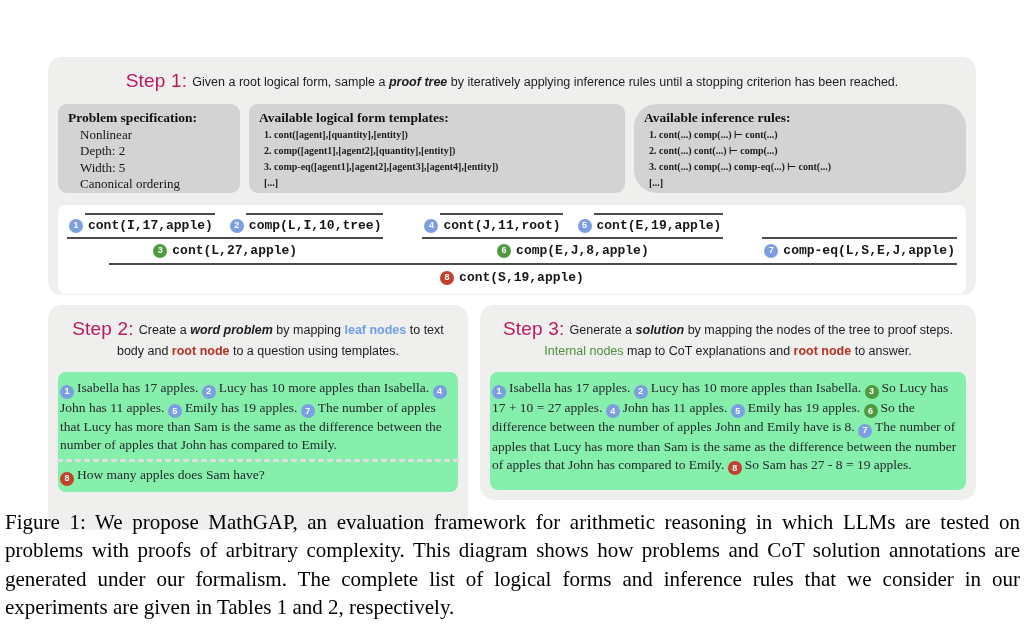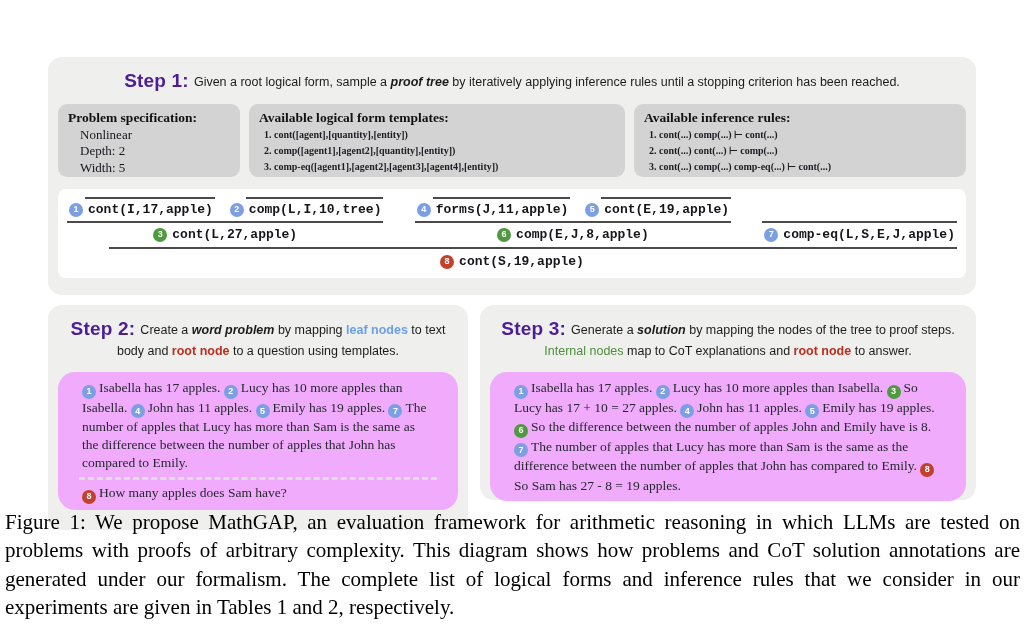--- a/index.html
+++ b/index.html
@@ -10,31 +10,31 @@
   *{box-sizing:border-box; margin:0; padding:0;}
   body{background:#ffffff;}
   .page{position:relative; width:1024px; height:639px; background:#ffffff; overflow:hidden;
         font-family:"Liberation Sans", sans-serif;}
   .panel{position:absolute; background:var(--panel); border-radius:14px;}
   .panel-step1{left:48px; top:57px; width:928px; height:238px;}
   .panel-step2{left:48px; top:305px; width:420px; height:225px;}
   .panel-step3{left:480px; top:305px; width:496px; height:195px;}
 
   .step-header{ text-align:center; padding:11px 18px 0; color:#1c1c1c; font-size:12.5px; line-height:1.4;}
-  .step-title{font-weight:bold; font-size:19px; color:#4c1d95; letter-spacing:.2px; margin-right:5px; vertical-align:-1px;}
+  .step-title{font-weight:normal; font-size:19px; color:#be185d; letter-spacing:.2px; margin-right:5px; vertical-align:-1px;}
   .seg-bi{font-weight:bold; font-style:italic;}
   .seg-blue{color:var(--t-blue); font-weight:bold;}
   .seg-red{color:var(--t-red); font-weight:bold;}
   .seg-green{color:var(--t-green); font-weight:normal;}
 
   .boxes-row{display:flex; gap:9px; margin:9px 10px 0; align-items:stretch;}
-  .gray-box{background:var(--graybox); border-radius:9px; padding:6px 10px 4px; height:73px; overflow:hidden;}
+  .gray-box{background:var(--graybox); border-radius:9px; padding:6px 10px 4px; height:89px; overflow:hidden;}
   .gray-box-spec{width:182px;}
   .gray-box-templates{width:376px;}
-  .gray-box-rules{flex:1;}
+  .gray-box-rules{flex:1;border-radius:23px;}
   .gray-title{font-family:"Liberation Serif", serif; font-weight:bold; font-size:13.5px; color:#101010; margin-bottom:1px;}
   .spec-item{font-family:"Liberation Serif", serif; font-size:13px; color:#16161c; margin-left:12px; line-height:1.28;}
   .mono-item{font-family:Liberation Serif, serif; font-weight:bold; font-size:10px; color:#1c1c22; margin-left:5px; line-height:1.62; white-space:nowrap;}
 
   .tree-box{background:#ffffff; border-radius:8px; margin:12px 10px 0; height:89px; padding:7px 9px 5px;
             display:flex; flex-direction:column; justify-content:center;}
   .t-root{display:flex; flex-direction:column; align-items:center; width:100%;}
   .t-prem-row{display:flex; width:100%; justify-content:space-between; align-items:flex-end;}
   .t-sub{display:flex; flex-direction:column; align-items:center;}
   .t-prems{display:flex; gap:13px; align-items:flex-end;}
@@ -42,21 +42,21 @@
   .t-over{border-top:2px solid var(--rule); margin-left:18px; margin-bottom:1px;}
   .t-rule{border-top:2px solid var(--rule); align-self:stretch; margin:2px 0 2px;}
   .t-mainrule{align-self:flex-end; width:calc(100% - 42px); margin:3px 0 3px;}
   .t-node{display:flex; align-items:center; gap:5px; font-family:"Liberation Mono", monospace;
           font-weight:bold; font-size:13px; color:#15151a; white-space:nowrap; padding:1px 2px; height:19px;}
   .badge{display:inline-flex; align-items:center; justify-content:center; width:14px; height:14px;
          border-radius:50%; color:#ffffff; font-family:"Liberation Sans", sans-serif; font-weight:bold;
          font-size:9px; flex:none; line-height:1;}
   .bg-blue{background:var(--c-blue);} .bg-green{background:var(--c-green);} .bg-red{background:var(--c-red);}
 
-  .white-box{background:#f0abfc; border-radius:17px; margin:12px 10px 0; padding:7px 24px 6px; min-height:118px;}
+  .white-box{background:#86efac; border-radius:8px; margin:12px 10px 0; padding:7px 2px 6px; min-height:118px;}
   .prose{font-family:"Liberation Serif", serif; font-size:13.5px; line-height:1.34; color:#26282e; text-align:left;}
   .prose .badge{display:inline-flex; vertical-align:-2px; margin-right:3px;}
   .dashed-divider{border:none; border-top:3px dashed #dedede; margin:5px -3px 4px;}
 
   .caption{position:absolute; left:5px; top:508px; width:1015px; font-family:"Liberation Serif", serif;
            font-size:21px; line-height:1.355; color:#000000; text-align:justify;}
 </style>
 </head>
 <body>
 
@@ -120,21 +120,21 @@
                 <span class="badge bg-green">3</span>
                 <span>cont(L,27,apple)</span>
               </div>
             </div>
             <div class="t-sub">
               <div class="t-prems">
                 <div class="t-leaf">
                   <div class="t-over"></div>
                   <div class="t-node">
                     <span class="badge bg-blue">4</span>
-                    <span>forms(J,11,apple)</span>
+                    <span>cont(J,11,root)</span>
                   </div>
                 </div>
                 <div class="t-leaf">
                   <div class="t-over"></div>
                   <div class="t-node">
                     <span class="badge bg-blue">5</span>
                     <span>cont(E,19,apple)</span>
                   </div>
                 </div>
               </div>

